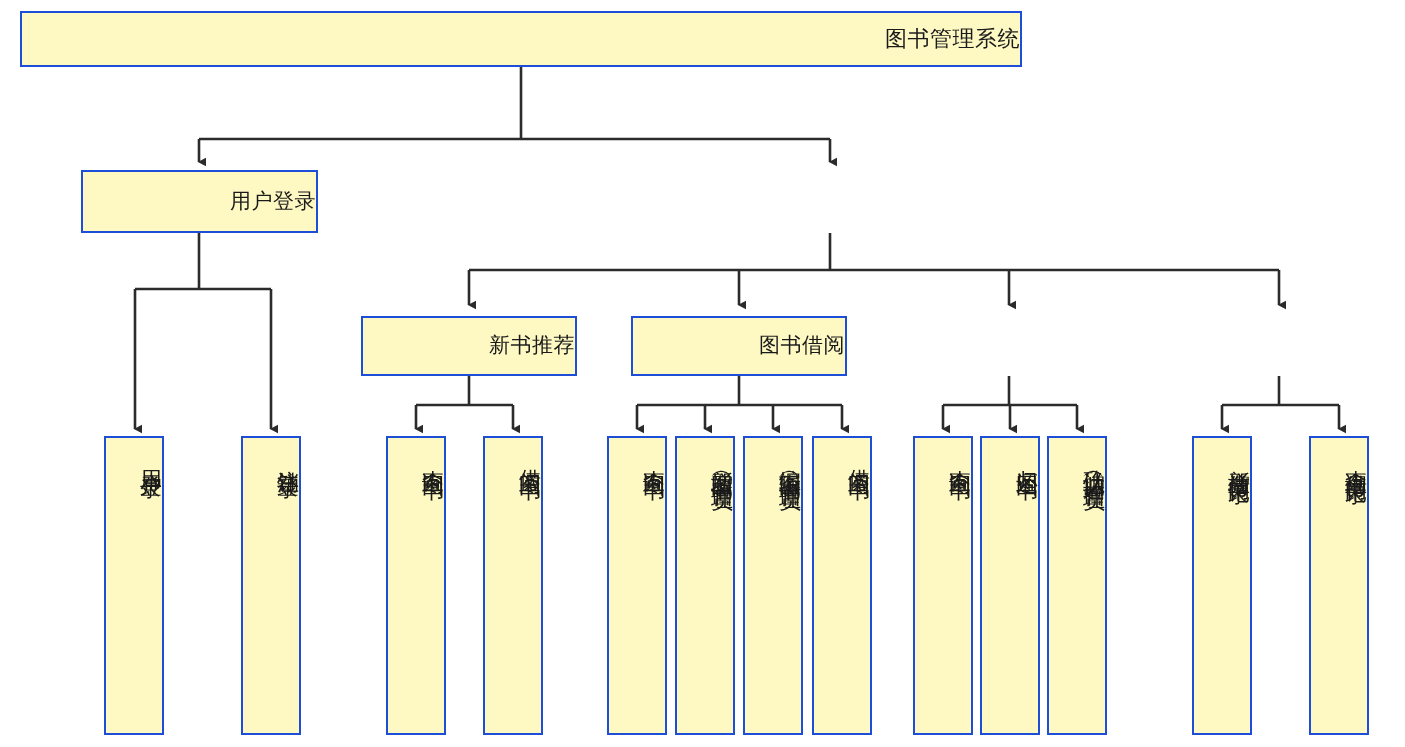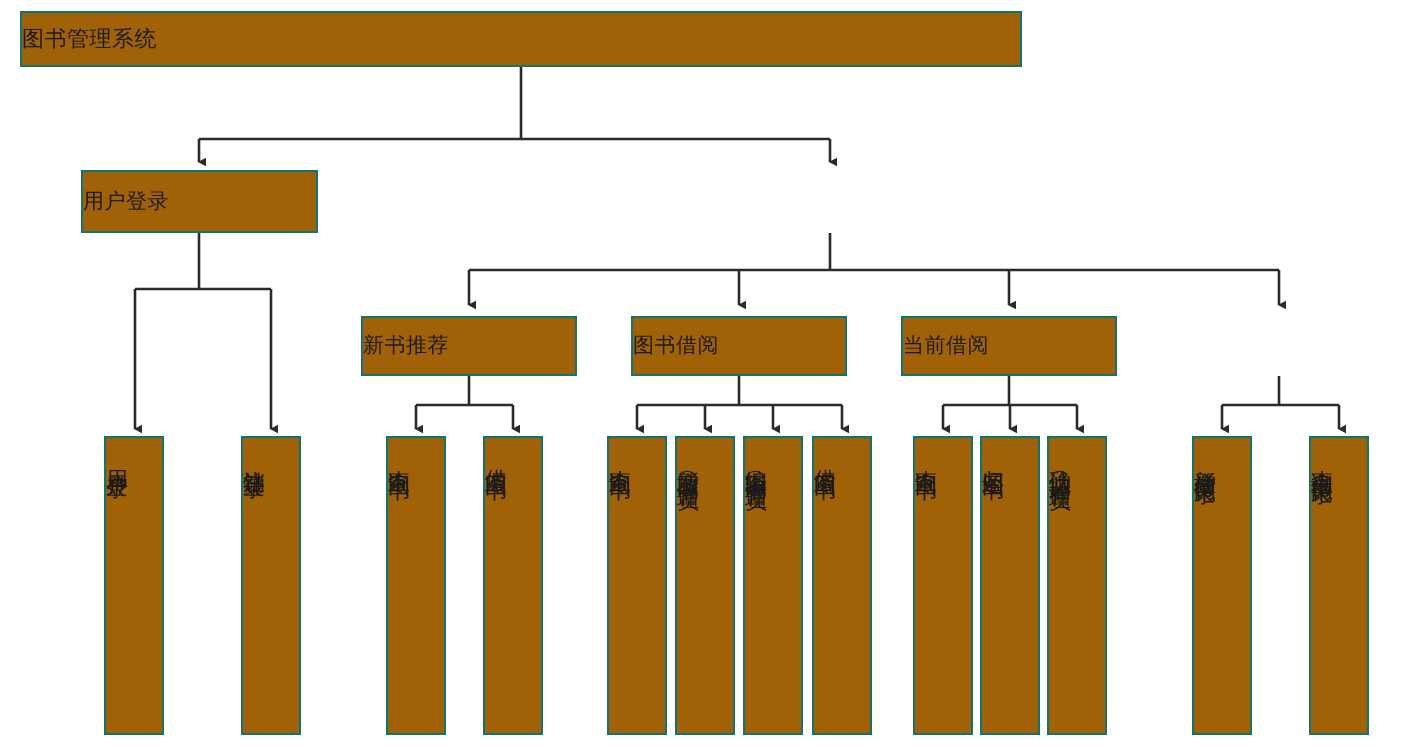--- a/index.html
+++ b/index.html
@@ -22,25 +22,25 @@
     position: absolute;
     left: 0;
     top: 0;
     width: 1405px;
     height: 747px;
     pointer-events: none;
   }
   .node {
     position: absolute;
     box-sizing: border-box;
-    background: #a16207;
-    border: 2px solid #0f766e;
+    background: #fef9c3;
+    border: 2px solid #1d4ed8;
     display: flex;
     align-items: center;
-    justify-content: flex-start;
+    justify-content: flex-end;
     color: #1a1a1a;
     z-index: 2;
   }
   .node-label {
     display: block;
     text-align: center;
     line-height: 1.12;
     white-space: nowrap;
     color: #1a1a1a;
   }
@@ -143,23 +143,20 @@
 
 
   <div class="node h" style="left:361px; top:316px; width:216px; height:60px;">
     <span class="node-label">新书推荐</span>
   </div>
 
   <div class="node h" style="left:631px; top:316px; width:216px; height:60px;">
     <span class="node-label">图书借阅</span>
   </div>
 
-  <div class="node h" style="left:901px; top:316px; width:216px; height:60px;">
-    <span class="node-label">当前借阅</span>
-  </div>
 
 
   <div class="node v" style="left:104px; top:436px; width:60px; height:299px;">
     <span class="node-label">用户登录</span>
   </div>
 
   <div class="node v" style="left:241px; top:436px; width:60px; height:299px;">
     <span class="node-label">注销登录</span>
   </div>
 

